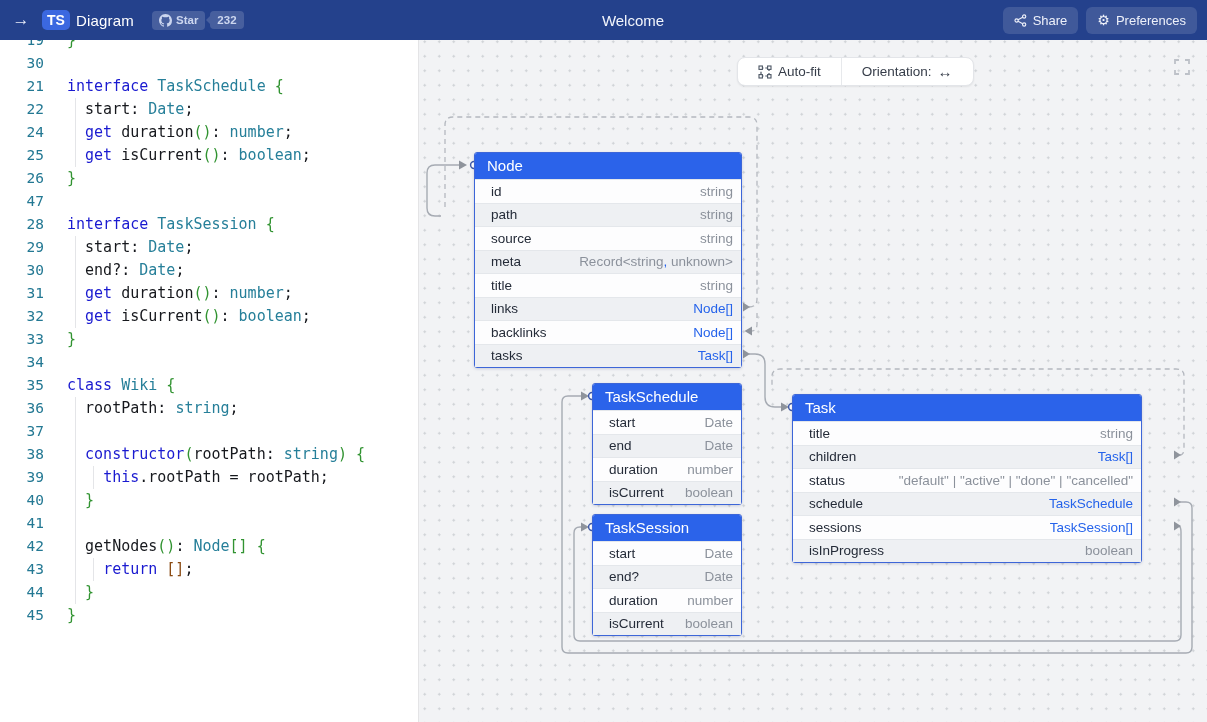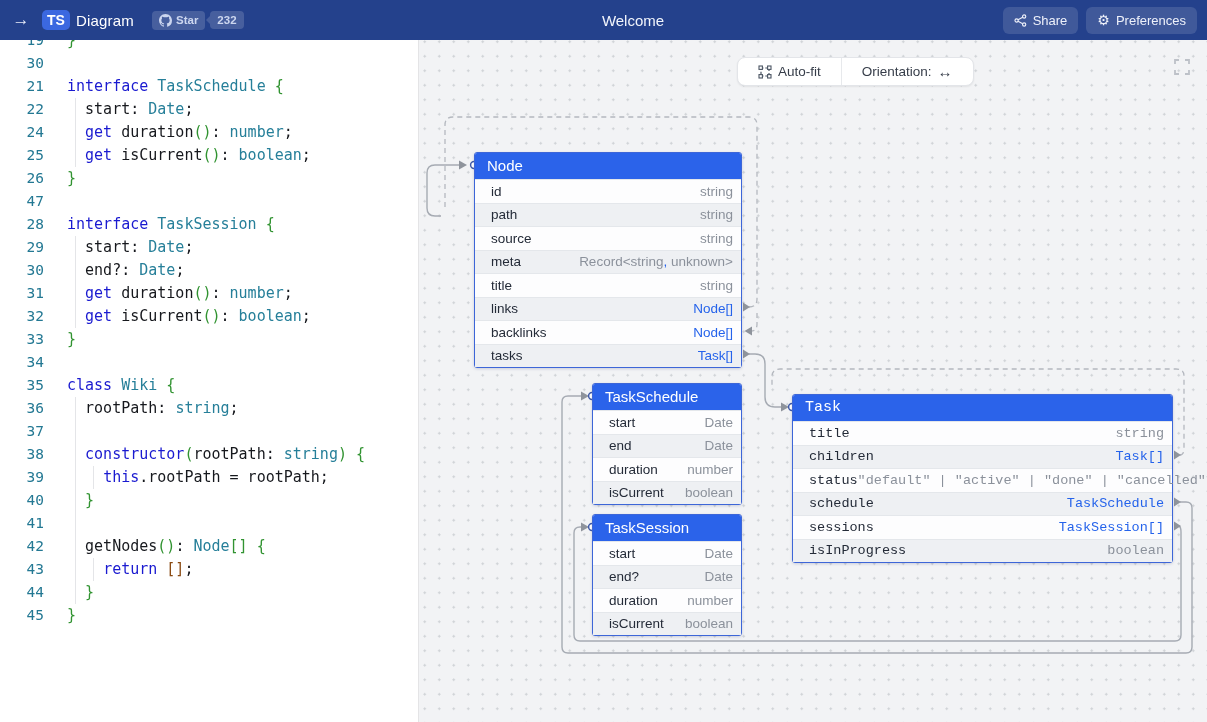--- a/index.html
+++ b/index.html
@@ -249,21 +249,21 @@
         </div>
         <div class="ent-row">
           <span class="f-name">duration</span>
           <span class="f-type">number</span>
         </div>
         <div class="ent-row alt">
           <span class="f-name">isCurrent</span>
           <span class="f-type">boolean</span>
         </div>
       </div>
-      <div class="entity" style="left: 373px; top: 354px; width: 381px; font-family: Liberation Mono, monospace;">
+      <div class="entity" style="left: 373px; top: 354px; width: 350px;">
         <div class="ent-header">Task</div>
         <div class="ent-row">
           <span class="f-name">title</span>
           <span class="f-type">string</span>
         </div>
         <div class="ent-row alt">
           <span class="f-name">children</span>
           <span class="f-type f-link">Task[]</span>
         </div>
         <div class="ent-row">

